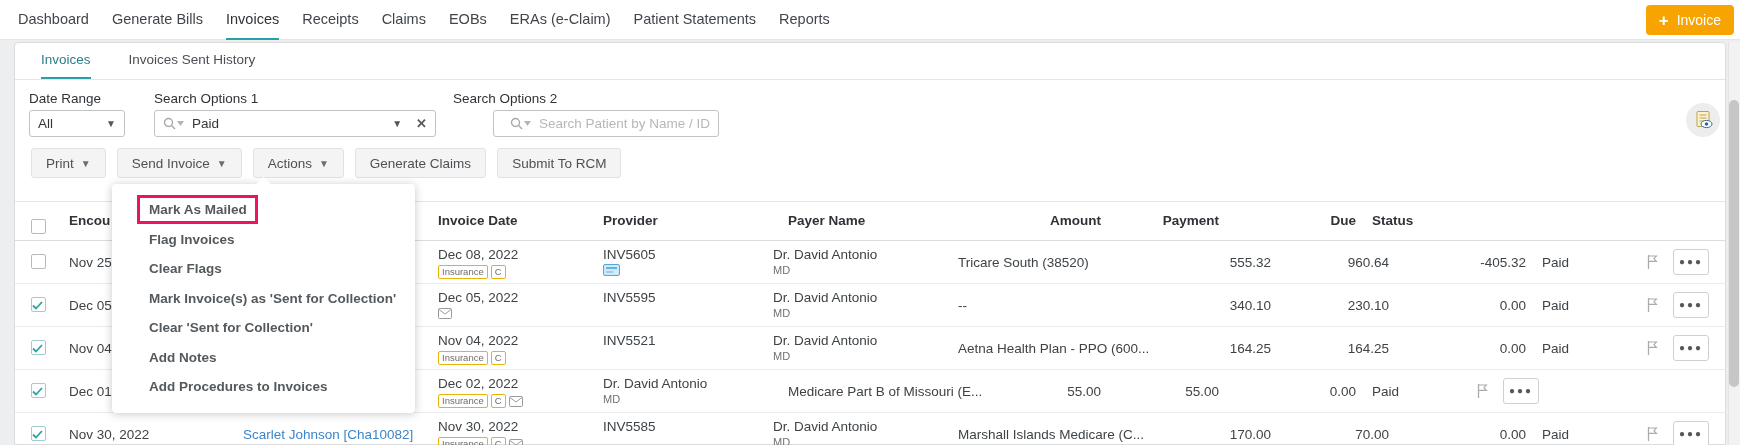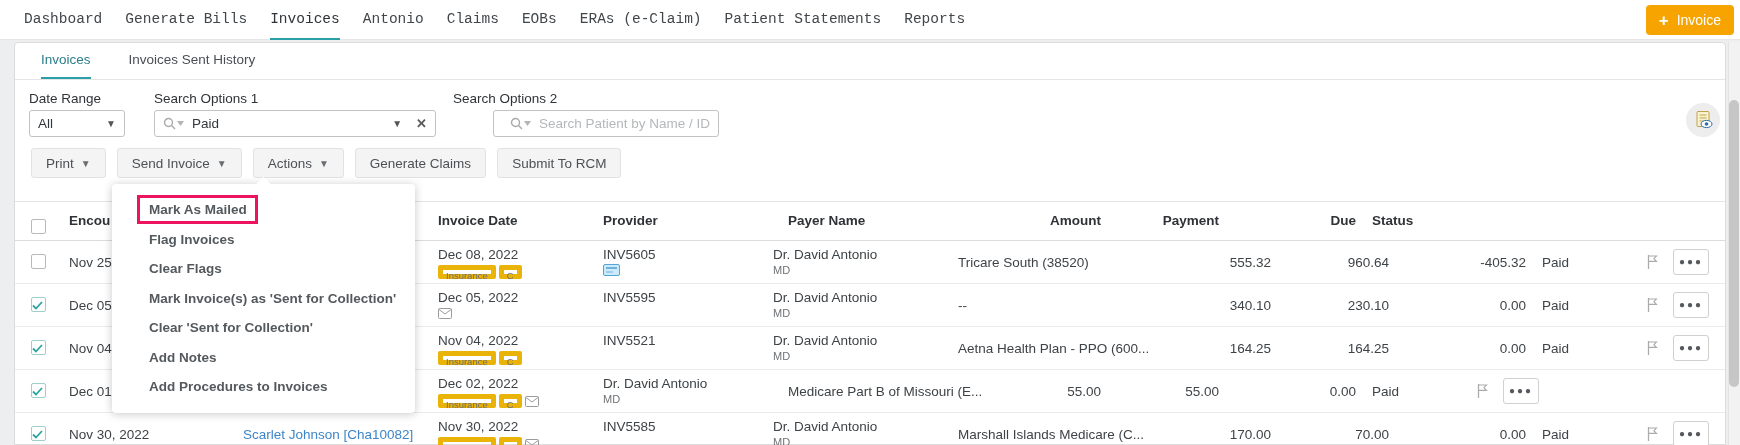--- a/index.html
+++ b/index.html
@@ -6,21 +6,21 @@
   html,body { width:1740px; height:445px; overflow:hidden; }
   body {
     font-family: "Liberation Sans", sans-serif;
     background:#edeeef;
     color:#3e4347;
     font-size:13.5px;
     position:relative;
   }
   
   .topnav { position:absolute; top:0; left:0; width:1740px; height:40px; background:#fff; border-bottom:1px solid #e6e6e6; z-index:5; }
-  .nav-items { display:flex; gap:23px; padding-left:24px; height:40px; align-items:stretch;font-family:Liberation Mono, monospace; }
+  .nav-items { display:flex; gap:23px; padding-left:18px; height:40px; align-items:stretch; }
   .nav-item { font-size:14.5px; color:#41464b; line-height:38px; cursor:pointer; white-space:nowrap; border-bottom:2px solid transparent; }
   .nav-item.active { color:#2f3439; border-bottom:2px solid #2b9fa8; }
   .btn-invoice { position:absolute; right:6px; top:5px; height:30px; background:#f7a400; color:#fff; border:none; border-radius:4px; padding:0 13px; font-size:14px; font-family:inherit; display:flex; align-items:center; gap:8px; cursor:pointer; }
   .btn-invoice .plus { font-size:17px; font-weight:bold; line-height:1; }
   
   .card { position:absolute; left:14px; top:42px; width:1712px; height:403px; background:#fff; border:1px solid #dcdcdc; border-radius:4px 4px 0 0; }
   
   .tabs { height:37px; border-bottom:1px solid #e5e5e5; display:flex; gap:38px; padding-left:26px; }
   .tab { font-size:13.5px; color:#4a4f54; line-height:34px; border-bottom:2px solid transparent; cursor:pointer; white-space:nowrap; }
   .tab.active { color:#2b7f8a; border-bottom:2px solid #2b9fa8; }
@@ -61,21 +61,21 @@
   .c-payment { width:118px; text-align:right; padding-left:0; }
   .c-due { width:137px; text-align:right; padding-left:0; }
   .c-status { width:105px; padding-left:16px; }
   .c-flag { width:42px; padding-left:0; text-align:center; }
   .c-more { width:48px; padding-left:0; }
   .thead .cell { line-height:38px; }
   .single { line-height:43px; }
   .line1 { padding-top:5px; line-height:17px; color:#3e4347; }
   .line2 { line-height:14px; font-size:11px; color:#6e7276; }
   .badge-line { display:flex; align-items:center; gap:3px; margin-top:2px; }
-  .badge { font-size:9.5px; color:#6d6d6d; border:5px solid #eab308; border-radius:2px; padding:0 3px; line-height:12px; height:14px;text-align:right; }
+  .badge { font-size:9.5px; color:#6d6d6d; border:1px solid #eab308; border-radius:2px; padding:0 3px; line-height:12px; height:14px;text-align:right; }
   .cb { width:15px; height:15px; border:1px solid #b9b9b9; border-radius:2px; margin-top:13px; background:#fff; position:relative; cursor:pointer; }
   .cb.checked { border-color:#9ecfcc; }
   .thead .cb { margin-top:11px; }
   .patient-link { color:#3d85c8; cursor:pointer; }
   .more-btn { width:36px; height:26px; border:1px solid #d0d0d0; border-radius:3px; background:#fff; margin-top:8px; color:#55595d; font-size:10px; letter-spacing:2px; line-height:24px; text-align:center; cursor:pointer; }
   .flag-wrap { display:inline-block; margin-top:13px; cursor:pointer; }
   .sent-icon { margin-top:1px; }
   
   .menu { position:absolute; left:112px; top:184px; width:303px; height:229px; background:#fff; border-radius:4px; box-shadow:0 1px 10px rgba(0,0,0,0.22); z-index:20; padding:11px 0;font-weight:bold; }
   .menu::before { content:""; position:absolute; top:-5px; left:146px; width:11px; height:11px; background:#fff; transform:rotate(45deg); }
@@ -86,21 +86,21 @@
   .scroll-thumb { position:absolute; right:1px; top:58px; width:10px; height:287px; background:#c6c6c6; border-radius:5px; cursor:pointer; }
 </style>
 </head>
 <body>
 
 <div class="topnav">
   <div class="nav-items" id="nav-items">
       <span class="nav-item">Dashboard</span>
       <span class="nav-item">Generate Bills</span>
       <span class="nav-item active">Invoices</span>
-      <span class="nav-item">Antonio</span>
+      <span class="nav-item">Receipts</span>
       <span class="nav-item">Claims</span>
       <span class="nav-item">EOBs</span>
       <span class="nav-item">ERAs (e-Claim)</span>
       <span class="nav-item">Patient Statements</span>
       <span class="nav-item">Reports</span>
     </div>
   <button class="btn-invoice">
     <span class="plus">+</span>
     <span>Invoice</span>
   </button>

